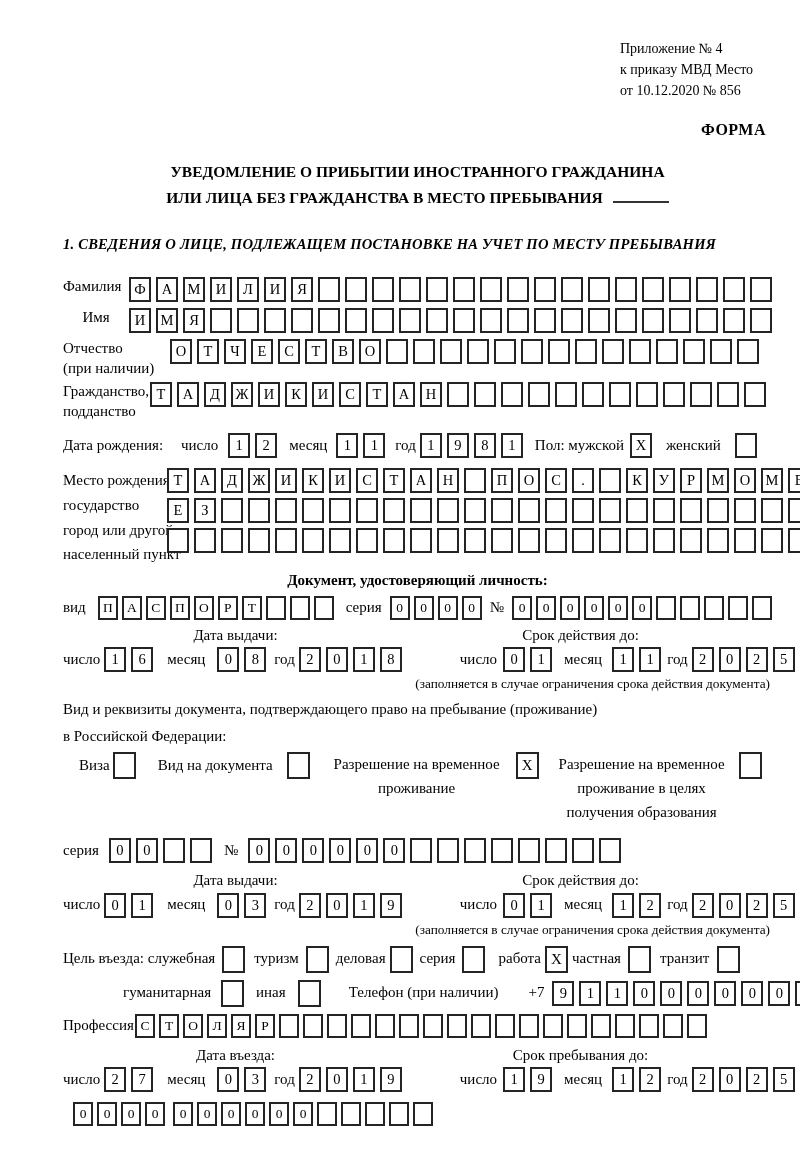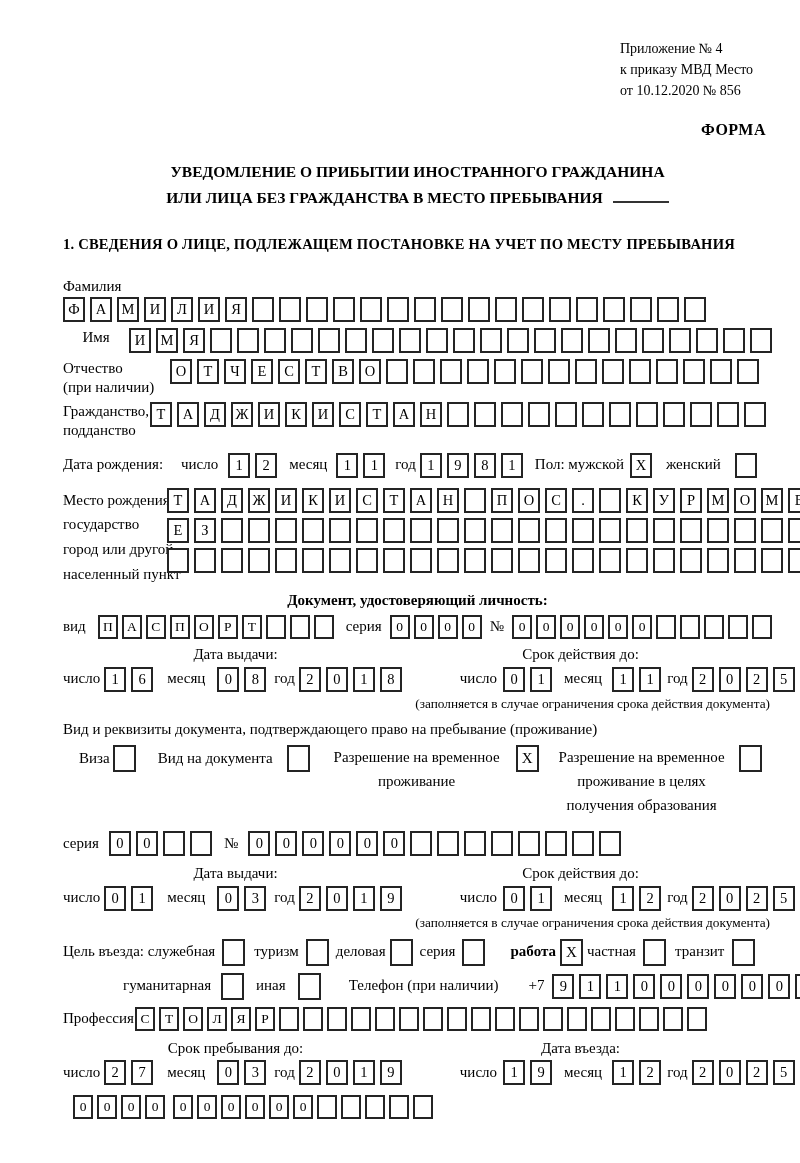--- a/index.html
+++ b/index.html
@@ -11,21 +11,21 @@
   }
   .page { padding:38px 28px 0 63px; position:relative; }
 
   .hdr-ref { margin-left:557px; font-size:14px; line-height:1.5; }
   .hdr-ref .sub { font-size:13.2px; margin-top:3px; line-height:1.45; }
   .forma { margin-top:20px; font-size:16px; font-weight:bold; text-align:right; padding-right:6px; letter-spacing:0.5px; }
 
   .title { margin-top:20px; text-align:center; font-weight:bold; font-size:15.5px; line-height:1.65; }
   .blank-line { display:inline-block; width:56px; border-bottom:2px solid #333; margin-left:10px; height:14px; }
 
-  .sec1 { margin-top:26px; font-weight:bold; font-size:14.6px; letter-spacing:0.2px; }
+  .sec1 { margin-top:26px; font-weight:bold; font-size:14.6px; letter-spacing:0.2px;font-style:italic; }
 
   .r { display:flex; align-items:flex-start; white-space:nowrap; }
   .rc { display:flex; align-items:center; white-space:nowrap; }
   .lbl { font-size:15px; line-height:1.3; }
   .sm-note { font-size:13.3px; }
 
   .cells { display:flex; gap:5px; flex:none; }
   .cell {
     width:22px; height:25px; border:2px solid #242424; background:#fff;
     display:flex; align-items:center; justify-content:center;
@@ -52,21 +52,21 @@
 
   <div class="forma">ФОРМА</div>
 
   <div class="title">
     <div>УВЕДОМЛЕНИЕ О ПРИБЫТИИ ИНОСТРАННОГО ГРАЖДАНИНА</div>
     <div><span>ИЛИ ЛИЦА БЕЗ ГРАЖДАНСТВА В МЕСТО ПРЕБЫВАНИЯ</span><span class="blank-line"></span></div>
   </div>
 
   <div class="sec1">1. СВЕДЕНИЯ О ЛИЦЕ, ПОДЛЕЖАЩЕМ ПОСТАНОВКЕ НА УЧЕТ ПО МЕСТУ ПРЕБЫВАНИЯ</div>
 
-  <div class="r" style="margin-top:24px;flex-direction:column;">
+  <div class="r" style="margin-top:24px;">
     <div class="lbl" style="width:67px;">Фамилия</div>
     <div class="cells">
         <span class="cell">Ф</span>
         <span class="cell">А</span>
         <span class="cell">М</span>
         <span class="cell">И</span>
         <span class="cell">Л</span>
         <span class="cell">И</span>
         <span class="cell">Я</span>
         <span class="cell"></span>
@@ -377,20 +377,21 @@
         <span class="cell">2</span>
         <span class="cell">0</span>
         <span class="cell">2</span>
         <span class="cell">5</span>
       </span>
   </div>
 
   <div class="sm-note" style="margin-top:4px; text-align:right; padding-right:2px;">(заполняется в случае ограничения срока действия документа)</div>
 
   <div class="lbl" style="margin-top:8px;">Вид и реквизиты документа, подтверждающего право на пребывание (проживание)</div>
+  <div class="lbl" style="margin-top:7px;">в Российской Федерации:</div>
 
   <div class="r" style="margin-top:6px;">
     <span class="lbl" style="padding-top:4px;margin-left:16px;">Виза</span>
     <span class="cells cb" style="margin-left:3px;">
         <span class="cell"></span>
       </span>
     <span class="lbl" style="margin-left:22px; padding-top:4px;">Вид на документа</span>
     <span class="cells cb" style="margin-left:14px;">
         <span class="cell"></span>
       </span>
@@ -492,21 +493,21 @@
         <span class="cell"></span>
       </span>
     <span class="lbl" style="margin-left:7px;">деловая</span>
     <span class="cells cb" style="margin-left:4px;">
         <span class="cell"></span>
       </span>
     <span class="lbl" style="margin-left:7px;">серия</span>
     <span class="cells cb" style="margin-left:7px;">
         <span class="cell"></span>
       </span>
-    <span class="lbl" style="margin-left:25px;font-weight:bold;">работа</span>
+    <span class="lbl" style="margin-left:13px;">работа</span>
     <span class="cells cb" style="margin-left:4px;">
         <span class="cell">X</span>
       </span>
     <span class="lbl" style="margin-left:4px;">частная</span>
     <span class="cells cb" style="margin-left:7px;">
         <span class="cell"></span>
       </span>
     <span class="lbl" style="margin-left:9px;">транзит</span>
     <span class="cells cb" style="margin-left:8px;">
         <span class="cell"></span>
@@ -562,22 +563,22 @@
         <span class="cell"></span>
         <span class="cell"></span>
         <span class="cell"></span>
         <span class="cell"></span>
         <span class="cell"></span>
         <span class="cell"></span>
       </span>
   </div>
 
   <div class="r" style="margin-top:8px;">
+    <div style="width:345px;" class="center lbl">Дата въезда:</div>
     <div style="width:345px;" class="center lbl">Срок пребывания до:</div>
-    <div style="width:345px;" class="center lbl">Дата въезда:</div>
   </div>
 
   <div class="rc" style="margin-top:2px;">
     <span class="lbl">число</span>
     <span class="cells" style="margin-left:4px;">
         <span class="cell">2</span>
         <span class="cell">7</span>
       </span>
     <span class="lbl" style="margin-left:14px;">месяц</span>
     <span class="cells" style="margin-left:12px;">

